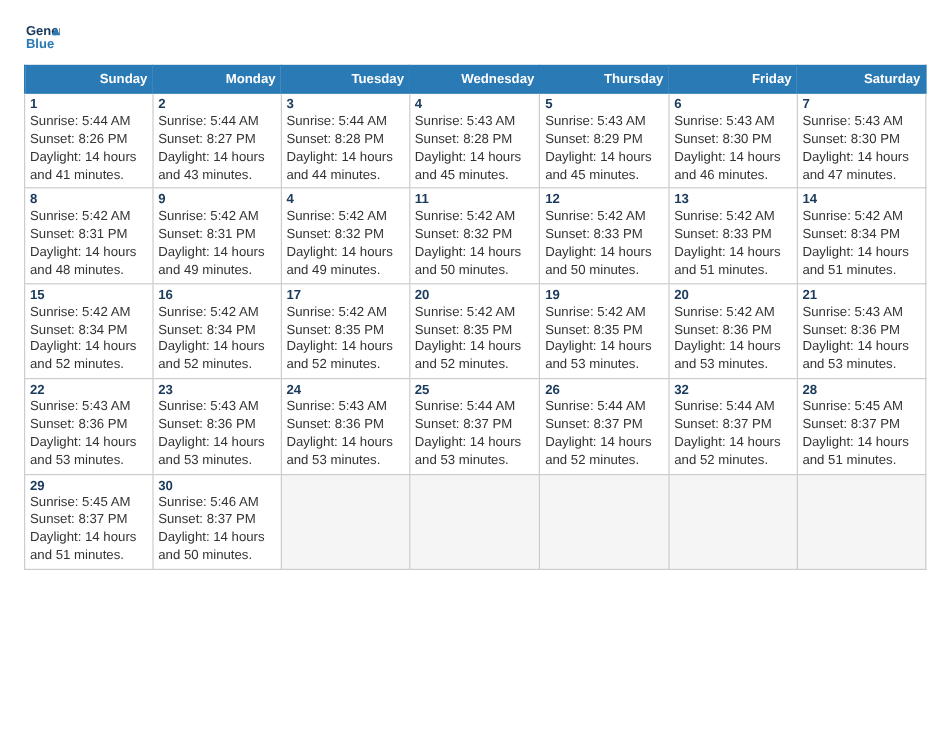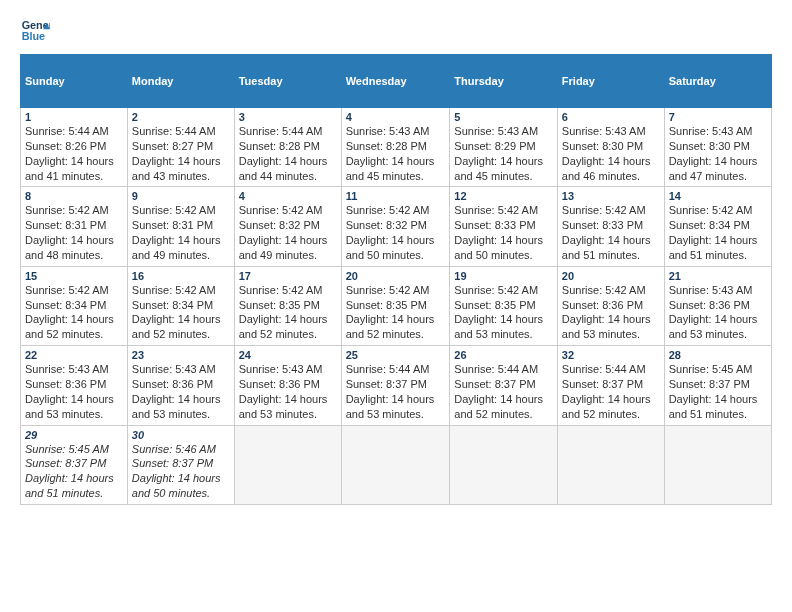--- a/index.html
+++ b/index.html
@@ -48,34 +48,33 @@
     .calendar {
       width: 100%;
       border-collapse: collapse;
       font-size: 9.5px;
     }
     .calendar thead th {
       background: #2a7ab5;
       color: #fff;
       font-weight: bold;
       font-size: 11px;
-      padding: 20px 4px;
-      text-align: left;
+      padding: 5px 4px;
+      text-align: right;
       border: 1px solid #2a7ab5;
     }
     .calendar tbody td {
       border: 1px solid #ccc;
       vertical-align: top;
       padding: 3px 4px;
       width: 113px;
       height: 78px;
     }
     .calendar tbody tr:last-child td {
       height: 70px;
-      font-style: italic;
     }
     .day-num {
       font-size: 11px;
       font-weight: bold;
       color: #1a3a5c;
       margin-bottom: 1px;
     }
     .day-info {
       font-size: 11px;
       color: #333;

